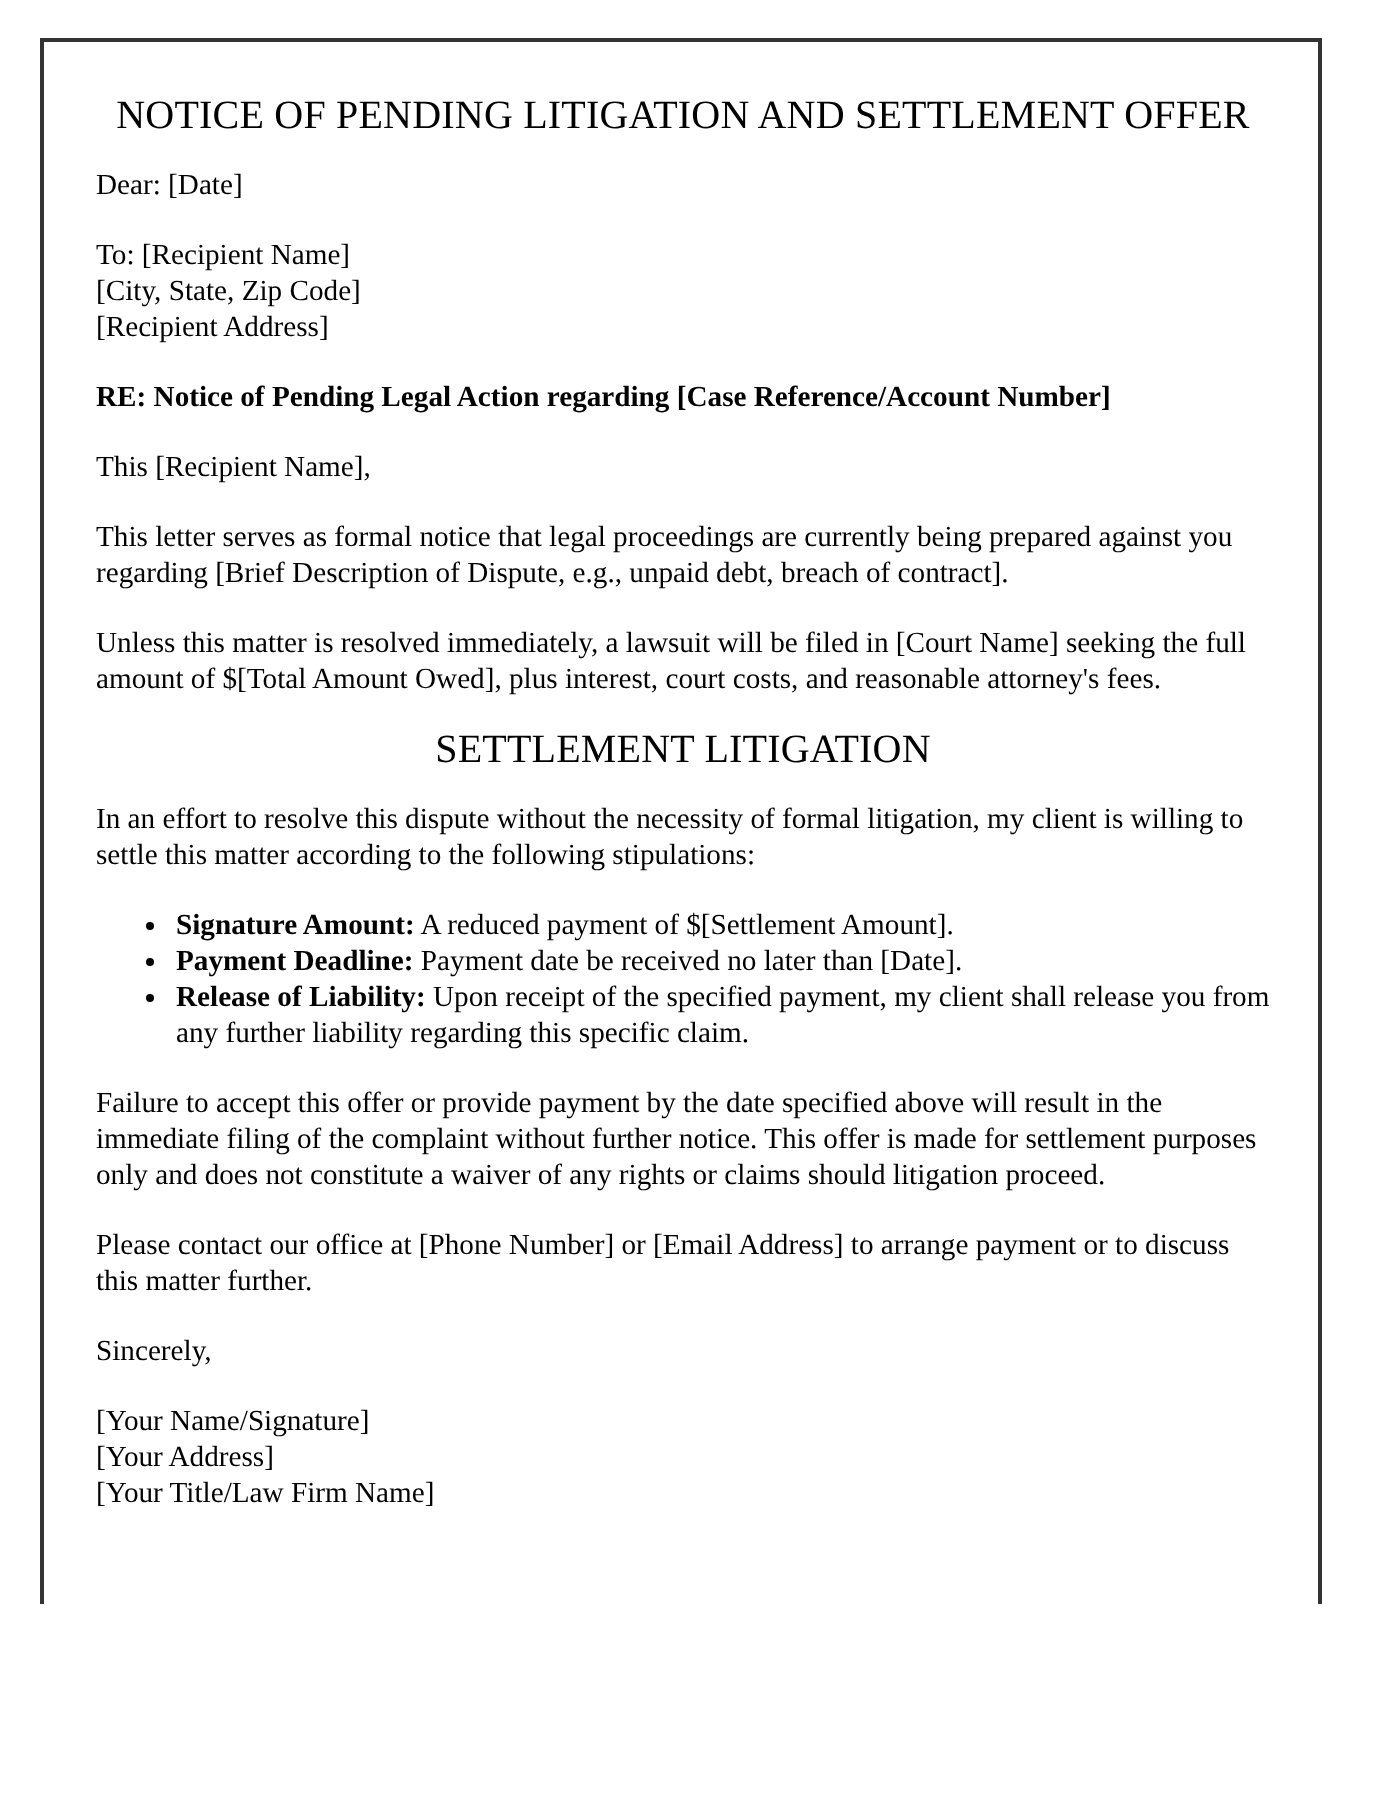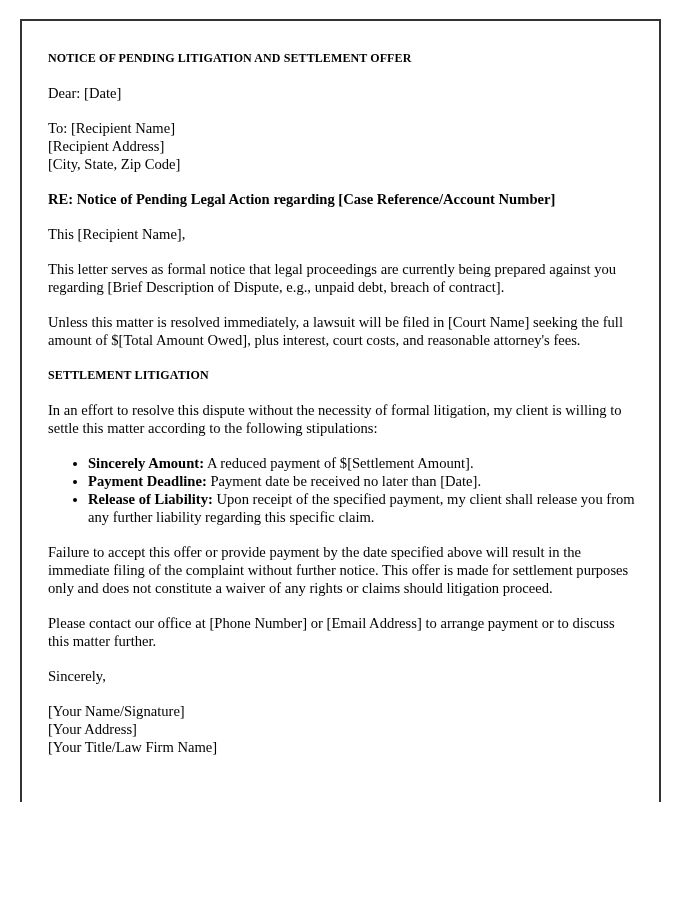--- a/index.html
+++ b/index.html
@@ -28,23 +28,24 @@
     font-size: 14.6px;
     line-height: 18px;
   }
   .letter-frame p {
     margin: 17px 0;
   }
   .letter-frame p.first {
     margin-top: 0;
   }
   .doc-title, .section-heading {
-    font-size: 12px;
-    font-weight: bold;
+    font-size: 20px;
+    font-weight: normal;
     letter-spacing: 0.1px;
+    text-align: center;
   }
   .block-line {
     display: block;
   }
   .bold { font-weight: bold; }
   ul.stipulations {
     margin: 17px 0;
     padding-left: 40px;
   }
   ul.stipulations li {
@@ -56,38 +57,38 @@
 <body>
 
 <div class="letter-frame">
 
   <p class="doc-title first">NOTICE OF PENDING LITIGATION AND SETTLEMENT OFFER</p>
 
   <p>Dear: [Date]</p>
 
   <p>
     <span class="block-line">To: [Recipient Name]</span>
+    <span class="block-line">[City, State, Zip Code]</span>
     <span class="block-line">[Recipient Address]</span>
-    <span class="block-line">[City, State, Zip Code]</span>
   </p>
 
   <p class="bold">RE: Notice of Pending Legal Action regarding [Case Reference/Account Number]</p>
 
   <p>This [Recipient Name],</p>
 
   <p>This letter serves as formal notice that legal proceedings are currently being prepared against you regarding [Brief Description of Dispute, e.g., unpaid debt, breach of contract].</p>
 
   <p>Unless this matter is resolved immediately, a lawsuit will be filed in [Court Name] seeking the full amount of $[Total Amount Owed], plus interest, court costs, and reasonable attorney's fees.</p>
 
   <p class="section-heading">SETTLEMENT LITIGATION</p>
 
   <p>In an effort to resolve this dispute without the necessity of formal litigation, my client is willing to settle this matter according to the following stipulations:</p>
 
   <ul class="stipulations">
-    <li><strong>Sincerely Amount:</strong> <span>A reduced payment of $[Settlement Amount].</span></li>
+    <li><strong>Signature Amount:</strong> <span>A reduced payment of $[Settlement Amount].</span></li>
     <li><strong>Payment Deadline:</strong> <span>Payment date be received no later than [Date].</span></li>
     <li><strong>Release of Liability:</strong> <span>Upon receipt of the specified payment, my client shall release you from any further liability regarding this specific claim.</span></li>
   </ul>
 
   <p>Failure to accept this offer or provide payment by the date specified above will result in the immediate filing of the complaint without further notice. This offer is made for settlement purposes only and does not constitute a waiver of any rights or claims should litigation proceed.</p>
 
   <p>Please contact our office at [Phone Number] or [Email Address] to arrange payment or to discuss this matter further.</p>
 
   <p>Sincerely,</p>
 

